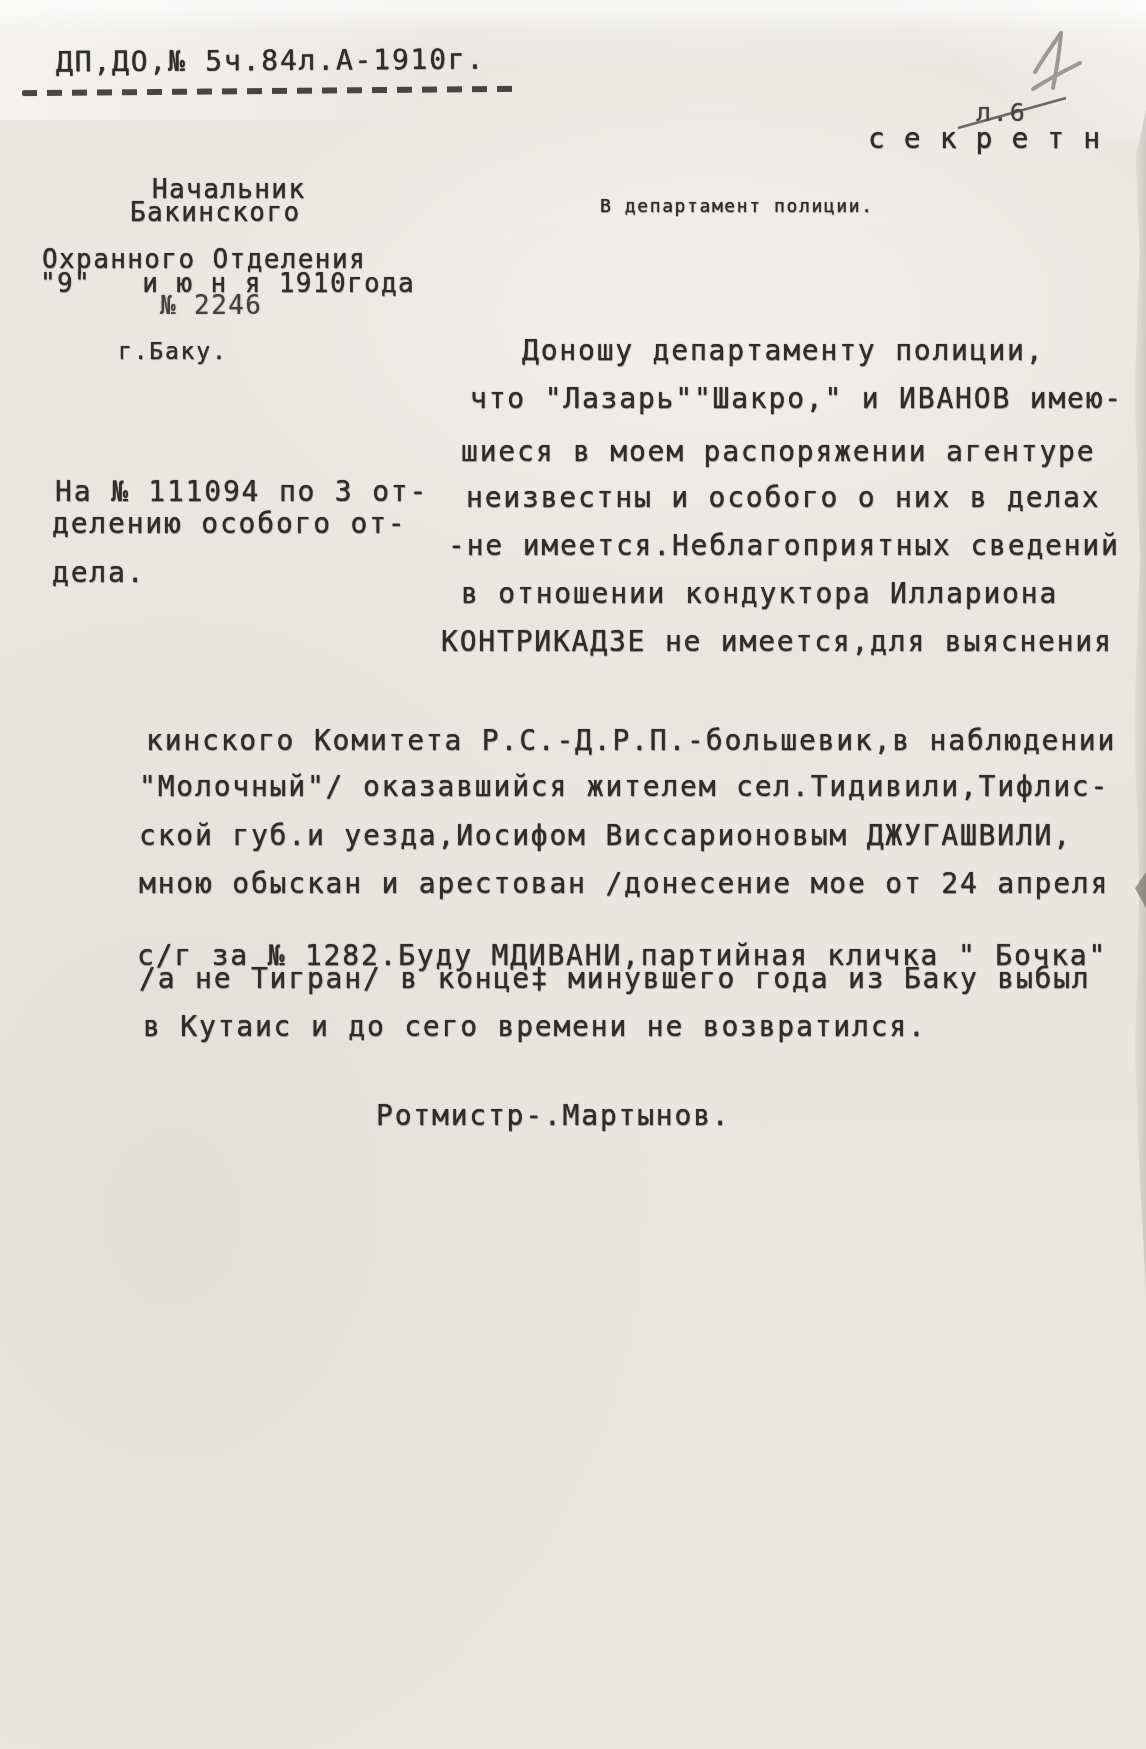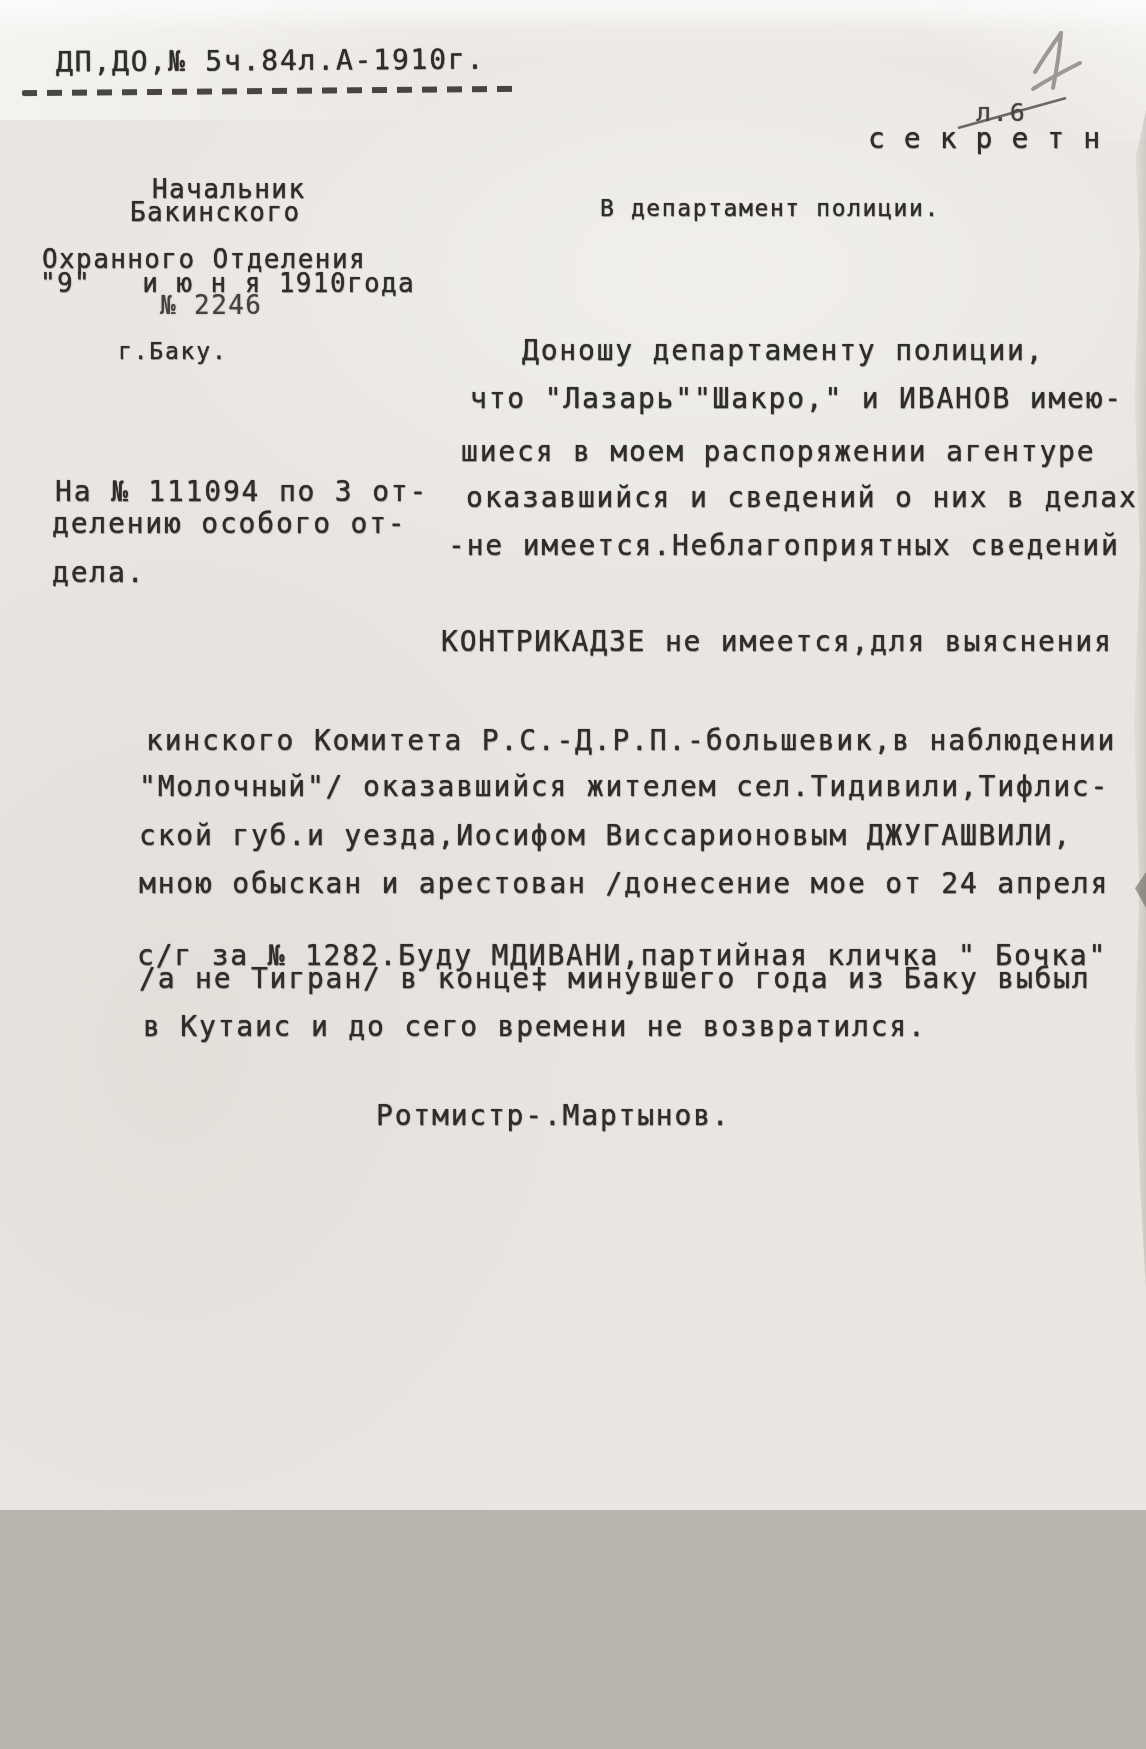--- a/index.html
+++ b/index.html
@@ -1,18 +1,18 @@
 <!DOCTYPE html>
 <html><head>
 <meta charset="utf-8">
 <style>
   html,body{margin:0;padding:0;background:#b8b4ae;}
   .page{
     position:relative;
-    width:1146px;height:1510px;
+    width:1146px;height:1749px;
     margin:0 auto;
     background:
       radial-gradient(ellipse 900px 500px at 62% 18%, rgba(255,255,255,.35), rgba(255,255,255,0) 65%),
       radial-gradient(ellipse 700px 900px at 15% 70%, rgba(120,112,100,.06), rgba(120,112,100,0) 70%),
       linear-gradient(180deg,#f0eeea 0,#eae7e2 60px,#e9e6e1 55%,#eae7e2 100%);
     overflow:hidden;
     font-family:"DejaVu Sans Mono","Liberation Mono",monospace;
   }
   .t{
     position:absolute;
@@ -85,31 +85,32 @@
 
   <div class="t" style="left:868px;top:124px;letter-spacing:19px;">секретн</div>
 
   <div class="t small" style="left:152px;top:175px;">Начальник</div>
   <div class="t small" style="left:130px;top:198px;">Бакинского</div>
   <div class="t small" style="left:42px;top:245px;">Охранного Отделения</div>
   <div class="t small" style="left:40px;top:269px;">"9"   и ю н я 1910года</div>
   <div class="t small faded" style="left:160px;top:291px;">№ 2246</div>
   <div class="t" style="left:118px;top:339px;font-size:23px;">г.Баку.</div>
 
-  <div class="t" style="left:600px;top:196px;font-size:23px;letter-spacing:1.6px;">В департамент полиции.</div>
+  <div class="t" style="left:600px;top:196px;font-size:18px;letter-spacing:1.6px;">В департамент полиции.</div>
 
   <div class="t" style="left:55px;top:458px;margin-top:19px;">На № 111094 по 3 от-</div>
   <div class="t" style="left:52px;top:509px;">делению особого от-</div>
   <div class="t" style="left:52px;top:558px;">дела.</div>
 
   <div class="t" style="left:522px;top:336px;">Доношу департаменту полиции,</div>
   <div class="t" style="left:470px;top:384px;">что "Лазарь""Шакро," и ИВАНОВ имею-</div>
   <div class="t" style="left:461px;top:437px;">шиеся в моем распоряжении агентуре</div>
-  <div class="t" style="left:466px;top:483px;">оказавшийся и сведений о них в делах</div>
+  <div class="t" style="left:466px;top:483px;">неизвестны и особого о них в делах</div>
   <div class="t" style="left:448px;top:531px;">-не имеется.Неблагоприятных сведений</div>
+  <div class="t" style="left:461px;top:579px;">в отношении кондуктора Иллариона</div>
   <div class="t" style="left:441px;top:627px;">КОНТРИКАДЗЕ не имеется,для выяснения</div>
 
   <div class="t" style="left:146px;top:726px;">кинского Комитета Р.С.-Д.Р.П.-большевик,в наблюдении</div>
   <div class="t" style="left:139px;top:772px;">"Молочный"/ оказавшийся жителем сел.Тидивили,Тифлис-</div>
   <div class="t" style="left:139px;top:821px;">ской губ.и уезда,Иосифом Виссарионовым ДЖУГАШВИЛИ,</div>
   <div class="t" style="left:139px;top:869px;">мною обыскан и арестован /донесение мое от 24 апреля</div>
   <div class="t" style="left:137px;top:917px;margin-top:24px;">с/г за № 1282.Буду МДИВАНИ,партийная кличка " Бочка"</div>
   <div class="t" style="left:143px;top:1012px;">в Кутаис и до сего времени не возвратился.</div>
   <div class="t" style="left:139px;top:964px;">/а не Тигран/ в конце‡ минувшего года из Баку выбыл</div>
 

